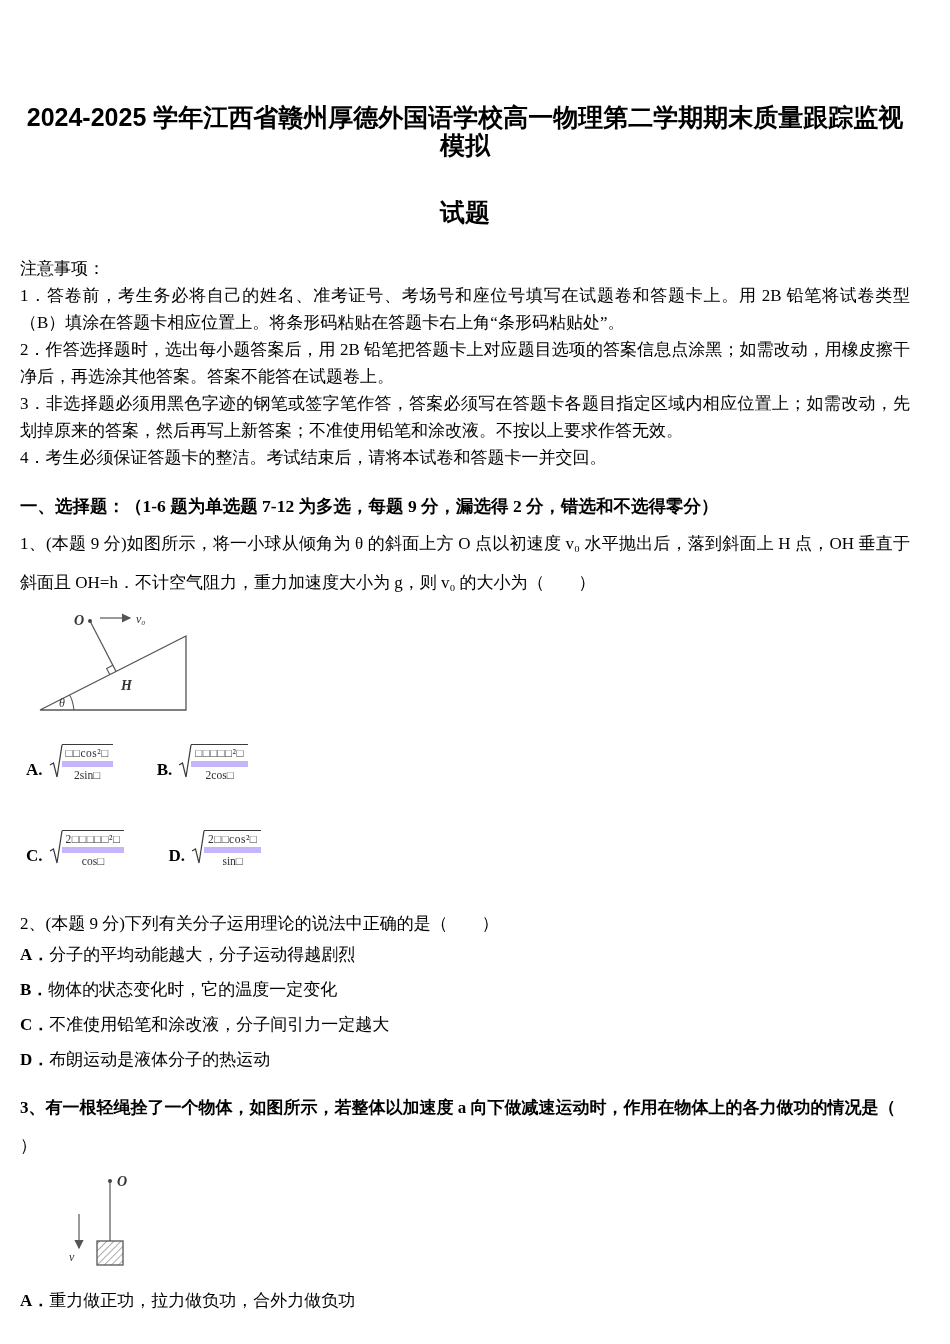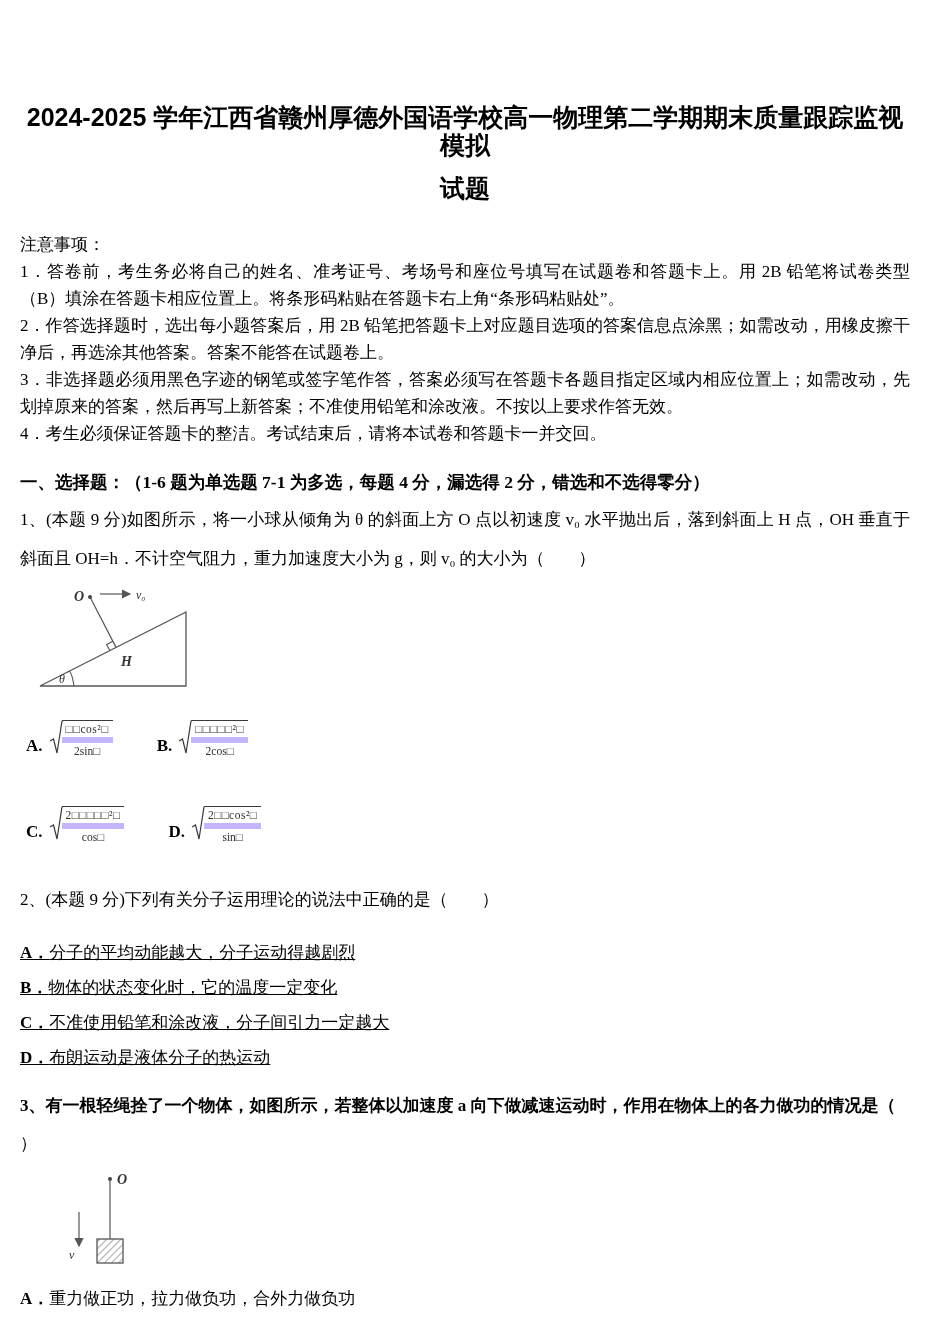--- a/index.html
+++ b/index.html
@@ -13,21 +13,21 @@
 
   .title-line1 {
     padding-top: 104px;
     text-align: center;
     font-weight: bold;
     font-size: 25px;
     line-height: 1.1;
     font-family: "Liberation Sans", "DejaVu Sans", sans-serif;
   }
   .title-line2 {
-    margin-top: 16px;
+    margin-top: 40px;
     text-align: center;
     font-weight: bold;
     font-size: 25px;
     line-height: 1.1;
     font-family: "Liberation Sans", "DejaVu Sans", sans-serif;
   }
 
   .notice-head { margin-top: 28px; font-size: 17px; line-height: 27px; }
   .notice-item { font-size: 17px; line-height: 27px; text-align: justify; }
 
@@ -68,21 +68,21 @@
     color: #2f2f2f;
     font-size: 11.5px;
   }
   .frac .num {
     display: block; border-bottom: 6px solid #c4b5fd;
     padding: 1px 4px 1px 4px; line-height: 14px; letter-spacing: 0.5px;
   }
   .frac .den { display: block; padding: 1px 4px 2px 4px; line-height: 14px; }
 
   .q2 { margin-top: 40px; line-height: 27px; }
-  .q2-options { margin-top: 22px; text-decoration: underline; }
+  .q2-options { margin-top: 0; }
   .text-option { font-size: 17px; line-height: 35px; }
   .text-option .opt-label { font-weight: bold; }
 
   .q3-line1 { margin-top: 12px; font-size: 17px; line-height: 38px; text-align: justify; font-weight: bold; }
   .q3-line2 { font-size: 17px; line-height: 38px; }
 
   .q3-option { margin-top: 14px; font-size: 17px; line-height: 27px; }
 </style>
 </head>
 <body>
@@ -91,21 +91,21 @@
 
   <div class="title-line1">2024-2025 学年江西省赣州厚德外国语学校高一物理第二学期期末质量跟踪监视模拟</div>
   <div class="title-line2">试题</div>
 
   <div class="notice-head">注意事项：</div>
   <div class="notice-item">1．答卷前，考生务必将自己的姓名、准考证号、考场号和座位号填写在试题卷和答题卡上。用 2B 铅笔将试卷类型（B）填涂在答题卡相应位置上。将条形码粘贴在答题卡右上角“条形码粘贴处”。</div>
   <div class="notice-item">2．作答选择题时，选出每小题答案后，用 2B 铅笔把答题卡上对应题目选项的答案信息点涂黑；如需改动，用橡皮擦干净后，再选涂其他答案。答案不能答在试题卷上。</div>
   <div class="notice-item">3．非选择题必须用黑色字迹的钢笔或签字笔作答，答案必须写在答题卡各题目指定区域内相应位置上；如需改动，先划掉原来的答案，然后再写上新答案；不准使用铅笔和涂改液。不按以上要求作答无效。</div>
   <div class="notice-item">4．考生必须保证答题卡的整洁。考试结束后，请将本试卷和答题卡一并交回。</div>
 
-  <div class="section-heading">一、选择题：（1-6 题为单选题 7-1 为多选，每题 4 分，漏选得 2 分，错选和不选得零分）</div>
+  <div class="section-heading">一、选择题：（1-6 题为单选题 7-12 为多选，每题 9 分，漏选得 2 分，错选和不选得零分）</div>
 
   <div class="question q1">1、(本题 9 分)如图所示，将一小球从倾角为 θ 的斜面上方 O 点以初速度 v₀ 水平抛出后，落到斜面上 H 点，OH 垂直于斜面且 OH=h．不计空气阻力，重力加速度大小为 g，则 v₀ 的大小为（　　）</div>
 
   <div class="diagram1">
     <svg width="215" height="118" viewBox="0 0 215 118">
       <defs>
         <marker id="arrow1" markerWidth="9" markerHeight="8" refX="7" refY="4" orient="auto">
           <path d="M0,0 L8,4 L0,8 z" fill="#555"></path>
         </marker>
       </defs>

